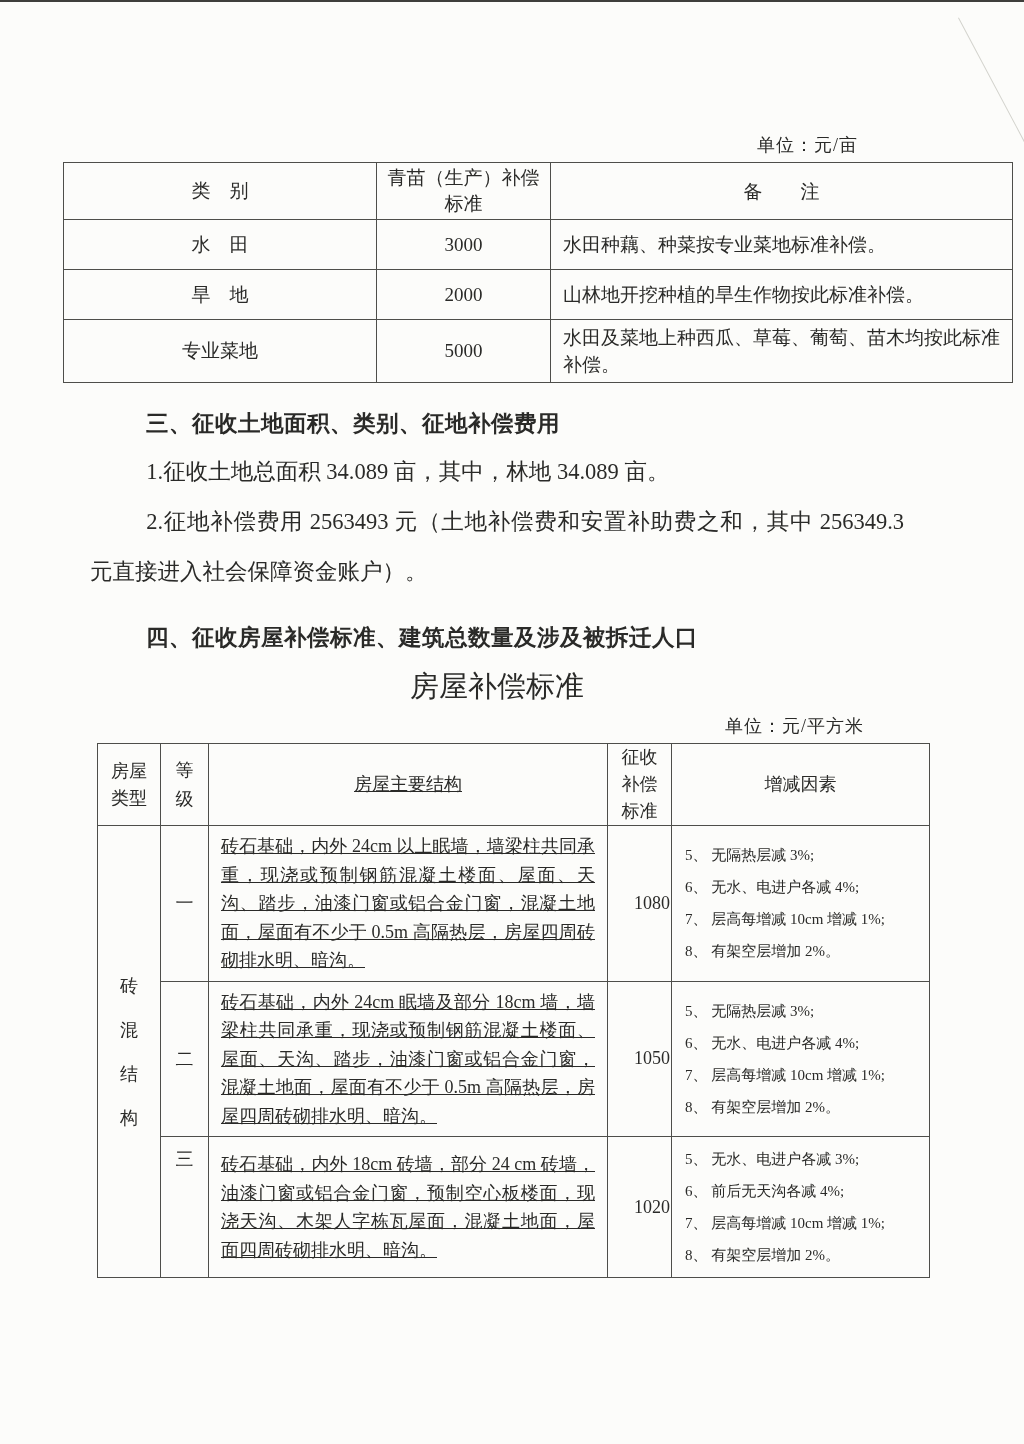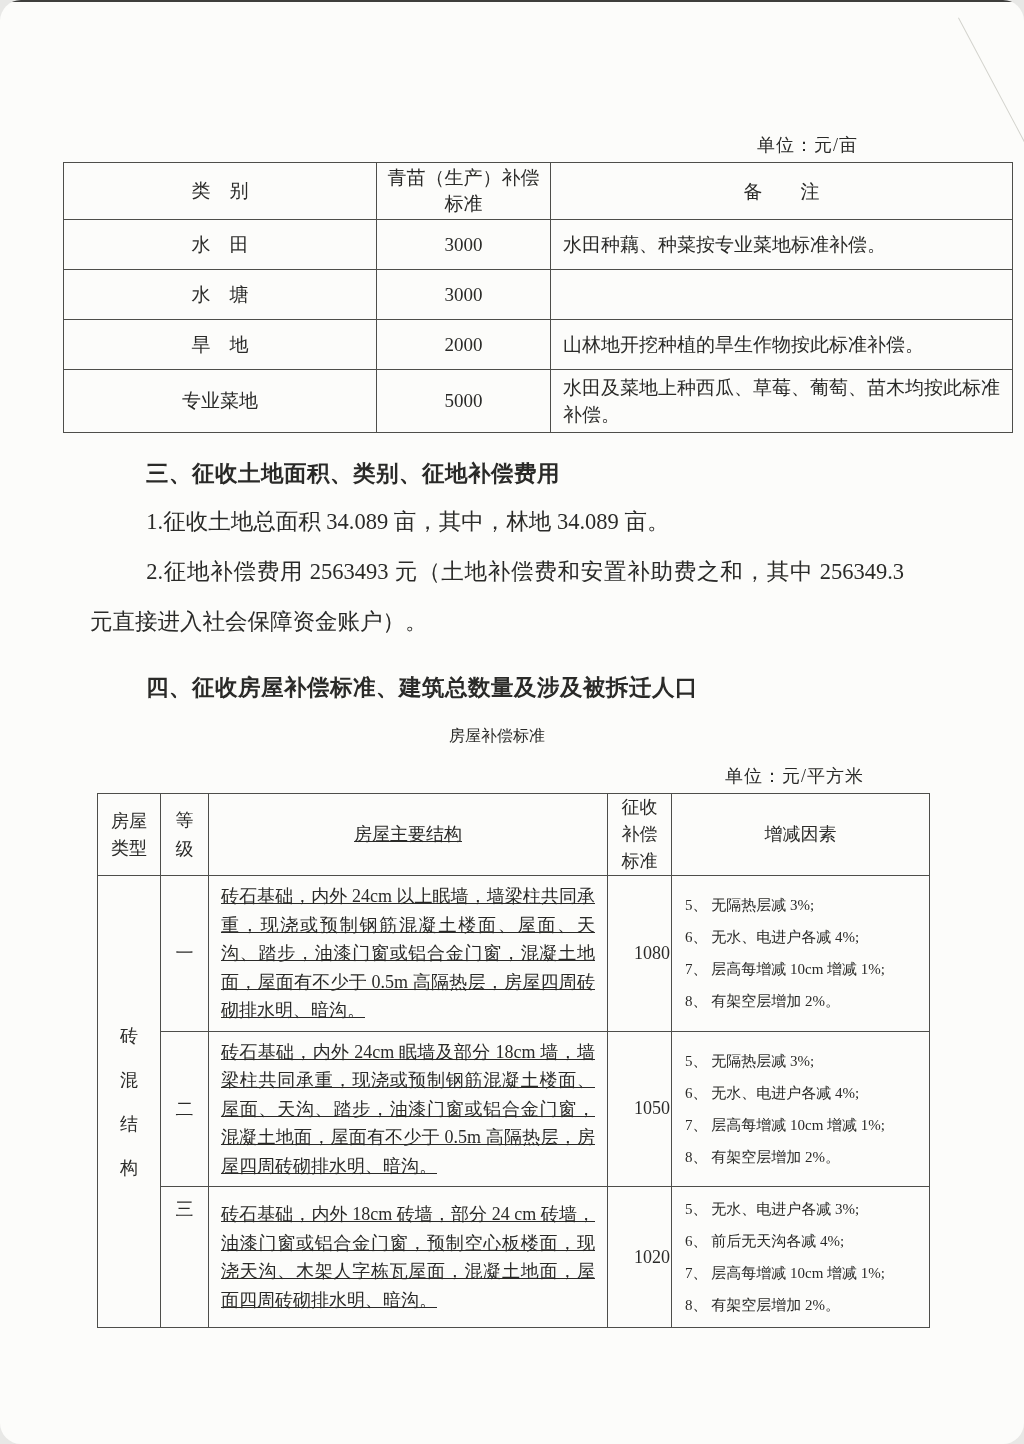--- a/index.html
+++ b/index.html
@@ -4,21 +4,20 @@
 <style>
   html,body{margin:0;padding:0;background:#e8e8e6;}
   .page{
     position:relative;
     width:1024px;height:1444px;
     margin:0 auto;
     background:#fcfcfa;
     overflow:hidden;
     font-family:"Liberation Serif","DejaVu Serif",serif;
     color:#2a2a28;
-    border-radius:21px;
   }
   
   .scan-top-edge{position:absolute;top:0;left:0;width:1024px;height:2px;background:#1c1c1a;opacity:.85;}
   .scan-scratch{position:absolute;top:18px;left:958px;width:1px;height:165px;background:#d2d2cc;transform:rotate(-28deg);transform-origin:top left;}
 
   
   .unit-row{box-sizing:border-box;width:100%;text-align:right;font-size:18px;letter-spacing:1px;}
   .unit-row.first{padding-right:166px;padding-top:133px;height:162px;box-sizing:border-box;}
   .unit-row.second{padding-right:160px;height:32px;line-height:30px;}
 
@@ -33,21 +32,21 @@
   .t1 .c-rem{width:437px;text-align:left;padding:4px 12px;line-height:27px;}
   .t1 .r-head{height:54px;}
   .t1 .r-head .c-std{padding:2px 8px;}
   .t1 .r1,.t1 .r2,.t1 .r3{height:50px;}
   .t1 .r4{height:56px;}
 
   
   .body-block{margin:0 120px 0 90px;font-size:22.5px;}
   .h-sec{padding-left:56px;font-weight:bold;line-height:47px;margin-top:17px;letter-spacing:.5px;}
   .para{line-height:50px;text-indent:2.5em;text-align:justify;}
-  .subtitle{text-align:center;font-size:16px;line-height:50px;}
+  .subtitle{text-align:center;font-size:29px;line-height:50px;}
 
   
   .t2{margin-left:97px;width:828px;}
   .t2 td{font-size:18px;vertical-align:middle;}
   .t2 .c-type{width:62px;text-align:center;}
   .t2 .c-grade{width:47px;text-align:center;}
   .t2 .c-struct{width:398px;text-align:justify;padding:6px 12px;line-height:28.5px;text-decoration:underline;}
   .t2 .c-std{width:63px;text-align:right;}
   .t2 .c-fact{width:257px;padding:6px 4px 6px 13px;}
   .t2 .r-head{height:82px;}
@@ -74,25 +73,20 @@
     <tbody>
         <tr class="r-head">
       <td class="c-cat">类　别</td>
       <td class="c-std">青苗（生产）补偿标准</td>
       <td class="c-rem" style="text-align:center;">备　　注</td>
     </tr>
     <tr class="r1">
       <td class="c-cat">水　田</td>
       <td class="c-std">3000</td>
       <td class="c-rem">水田种藕、种菜按专业菜地标准补偿。</td>
-    </tr>
-    <tr class="r2">
-      <td class="c-cat">水　塘</td>
-      <td class="c-std">3000</td>
-      <td class="c-rem"></td>
     </tr>
     <tr class="r3">
       <td class="c-cat">旱　地</td>
       <td class="c-std">2000</td>
       <td class="c-rem">山林地开挖种植的旱生作物按此标准补偿。</td>
     </tr>
     <tr class="r4">
       <td class="c-cat">专业菜地</td>
       <td class="c-std">5000</td>
       <td class="c-rem">水田及菜地上种西瓜、草莓、葡萄、苗木均按此标准补偿。</td>

